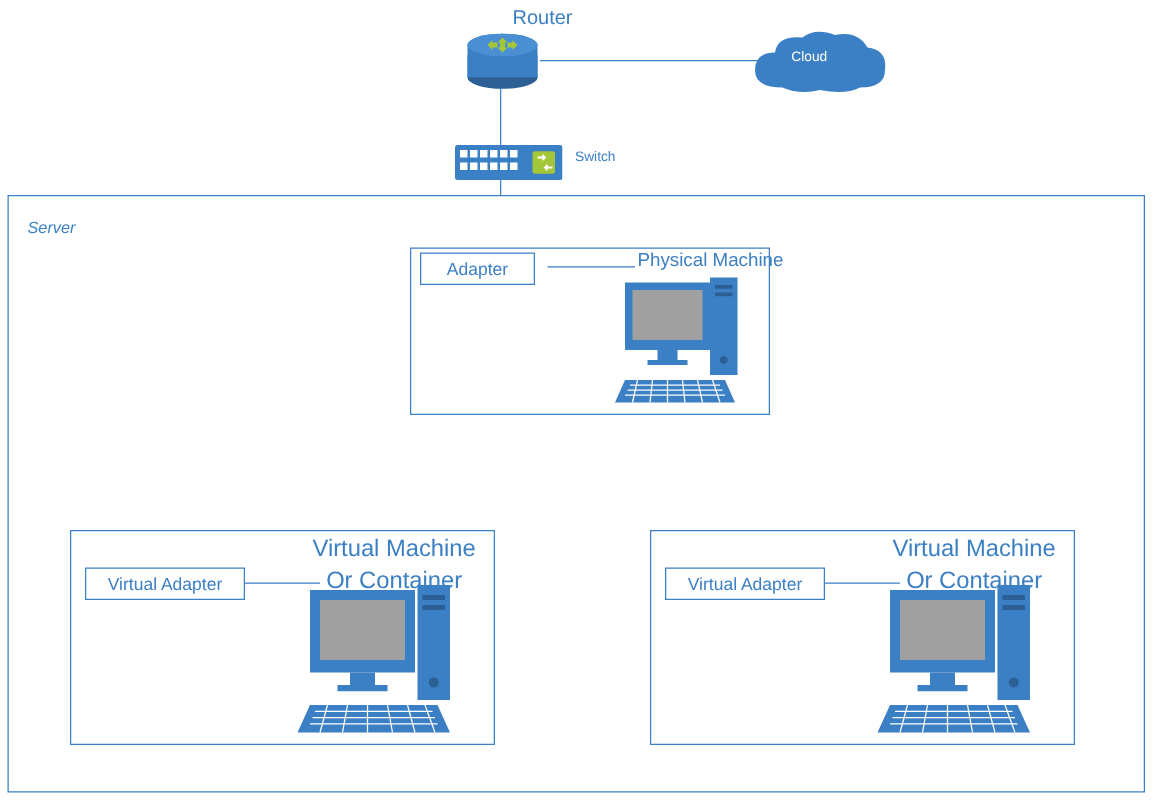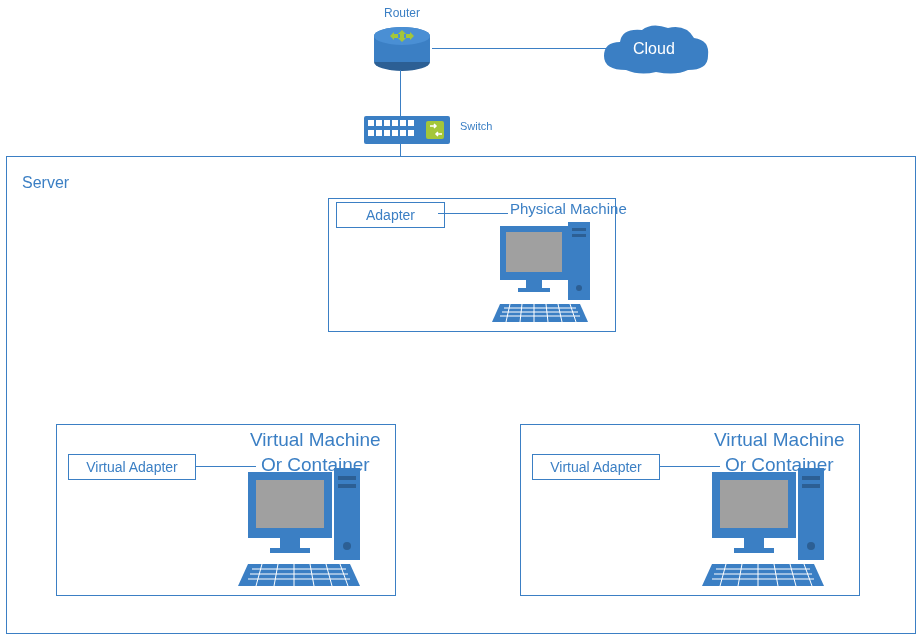--- a/index.html
+++ b/index.html
@@ -42,41 +42,41 @@
   .line {
     position: absolute;
     background: #3b7fc4;
   }
 </style>
 </head>
 <body>
 
 <div class="canvas">
 
-  <div class="label" style="left:384px; top:6px; font-size:12px;">Router</div>
+  <div class="label" style="left:410px; top:6px; font-size:16px;">Router</div>
 
   <svg class="icon" style="left:372px; top:26px;" width="60" height="46" viewBox="0 0 60 46">
     <ellipse cx="30" cy="10" rx="28" ry="9" fill="#3b7fc4"></ellipse>
     <rect x="2" y="10" width="56" height="26" fill="#3b7fc4"></rect>
     <ellipse cx="30" cy="36" rx="28" ry="9" fill="#2c5f94"></ellipse>
     <rect x="2" y="18" width="56" height="18" fill="#3b7fc4"></rect>
     <ellipse cx="30" cy="10" rx="28" ry="9" fill="#4a8fd4"></ellipse>
 
     <path d="M 30 4 L 26 8 L 28 8 L 28 12 L 32 12 L 32 8 L 34 8 Z" fill="#a4c639"></path>
     <path d="M 30 18 L 34 14 L 32 14 L 32 10 L 28 10 L 28 14 L 26 14 Z" fill="#a4c639" transform="translate(0,-2)"></path>
     <path d="M 18 10 L 22 6 L 22 8 L 26 8 L 26 12 L 22 12 L 22 14 Z" fill="#a4c639"></path>
     <path d="M 42 10 L 38 6 L 38 8 L 34 8 L 34 12 L 38 12 L 38 14 Z" fill="#a4c639"></path>
   </svg>
 
   <div class="line" style="left:432px; top:48px; width:184px; height:1px;"></div>
 
   <svg class="icon" style="left:596px; top:20px;" width="120" height="64" viewBox="0 0 120 64">
     <path d="M 30 50 Q 8 50 8 36 Q 8 22 24 22 Q 26 8 46 10 Q 56 2 72 8 Q 90 4 98 18 Q 114 20 112 36 Q 112 50 92 50 Q 80 56 60 52 Q 44 56 30 50 Z" fill="#3b7fc4"></path>
   </svg>
-  <div class="label" style="left:633px; top:40px; color:#fff; font-size:16px;">Cloud</div>
+  <div class="label" style="left:633px; top:40px; color:#fff; font-size:11px;">Cloud</div>
 
   <div class="line" style="left:400px; top:70px; width:1px; height:46px;"></div>
 
   <svg class="icon" style="left:364px; top:116px;" width="86" height="28" viewBox="0 0 86 28">
     <rect x="0" y="0" width="86" height="28" fill="#3b7fc4" rx="2"></rect>
 
     <rect x="4" y="4" width="6" height="6" fill="#fff"></rect>
     <rect x="12" y="4" width="6" height="6" fill="#fff"></rect>
     <rect x="20" y="4" width="6" height="6" fill="#fff"></rect>
     <rect x="28" y="4" width="6" height="6" fill="#fff"></rect>
@@ -91,25 +91,25 @@
 
     <rect x="62" y="5" width="18" height="18" fill="#a4c639" rx="2"></rect>
     <path d="M 66 10 L 72 10 M 70 8 L 72 10 L 70 12" stroke="#fff" stroke-width="1.5" fill="none"></path>
     <path d="M 78 18 L 72 18 M 74 16 L 72 18 L 74 20" stroke="#fff" stroke-width="1.5" fill="none"></path>
   </svg>
   <div class="label" style="left:460px; top:120px; font-size:11px;">Switch</div>
 
   <div class="line" style="left:400px; top:144px; width:1px; height:64px;"></div>
 
   <div class="box" style="left:6px; top:156px; width:910px; height:478px;"></div>
-  <div class="label" style="left:22px; top:174px; font-size:16px;">Server</div>
+  <div class="label" style="left:22px; top:174px; font-size:13px;font-style:italic;">Server</div>
 
   <div class="box" style="left:328px; top:198px; width:288px; height:134px;"></div>
 
-  <div class="small-box" style="left:336px; top:202px; width:109px;">Adapter</div>
+  <div class="small-box" style="left:336px; top:202px; width:92px;">Adapter</div>
 
   <div class="label" style="left:470px; top:200px; font-size:15px;margin-left:40px;">Physical Machine</div>
 
   <div class="line" style="left:438px; top:213px; width:70px; height:1px;"></div>
 
   <svg class="icon" style="left:490px; top:218px;" width="110" height="110" viewBox="0 0 110 110">
 
     <rect x="78" y="4" width="22" height="78" fill="#3b7fc4"></rect>
     <rect x="82" y="10" width="14" height="3" fill="#2c5f94"></rect>
     <rect x="82" y="16" width="14" height="3" fill="#2c5f94"></rect>

